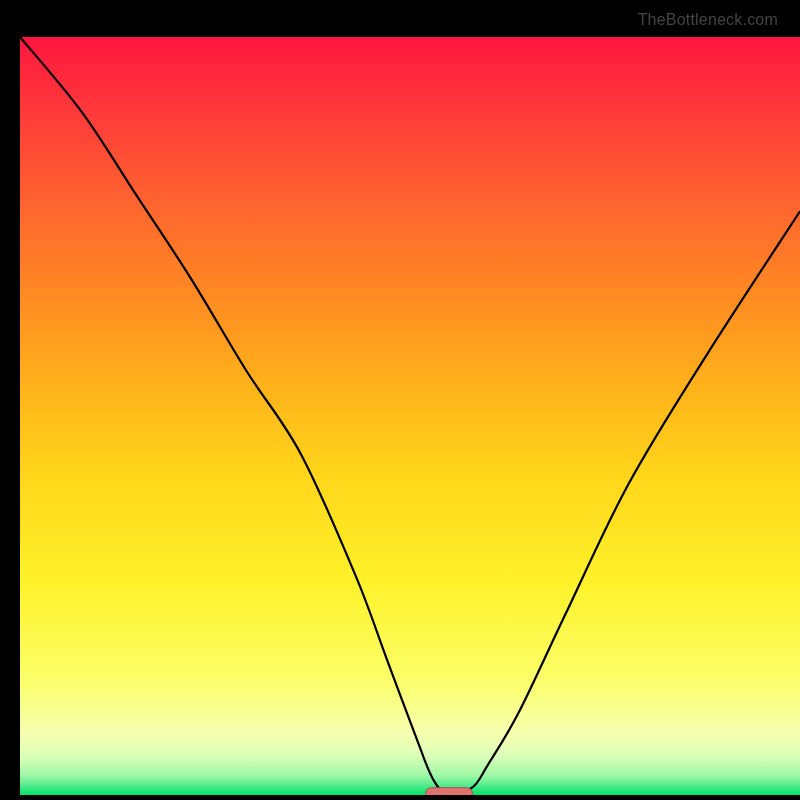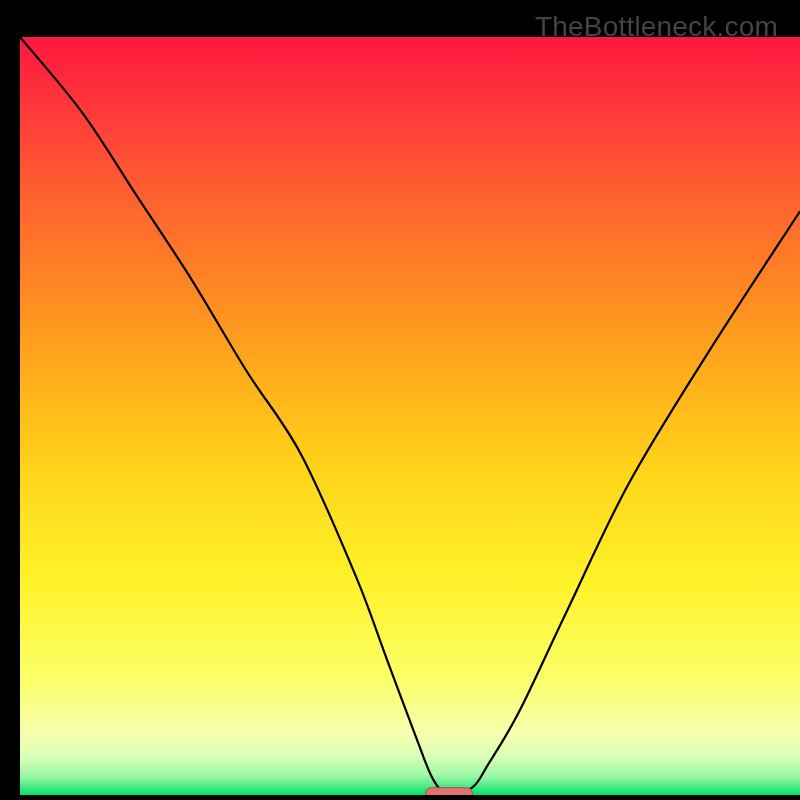--- a/index.html
+++ b/index.html
@@ -25,21 +25,21 @@
     width: 780px;
     height: 758px;
     overflow: hidden;
   }
   .watermark {
     position: absolute;
     top: 6px;
     right: 12px;
     color: #444;
     font-family: Arial, Helvetica, sans-serif;
-    font-size: 28px;
+    font-size: 16px;
     letter-spacing: 0.2px;
     font-weight: 500;
   }
   svg { display: block; }
 </style>
 </head>
 <body>
 
 <div class="frame">
 

